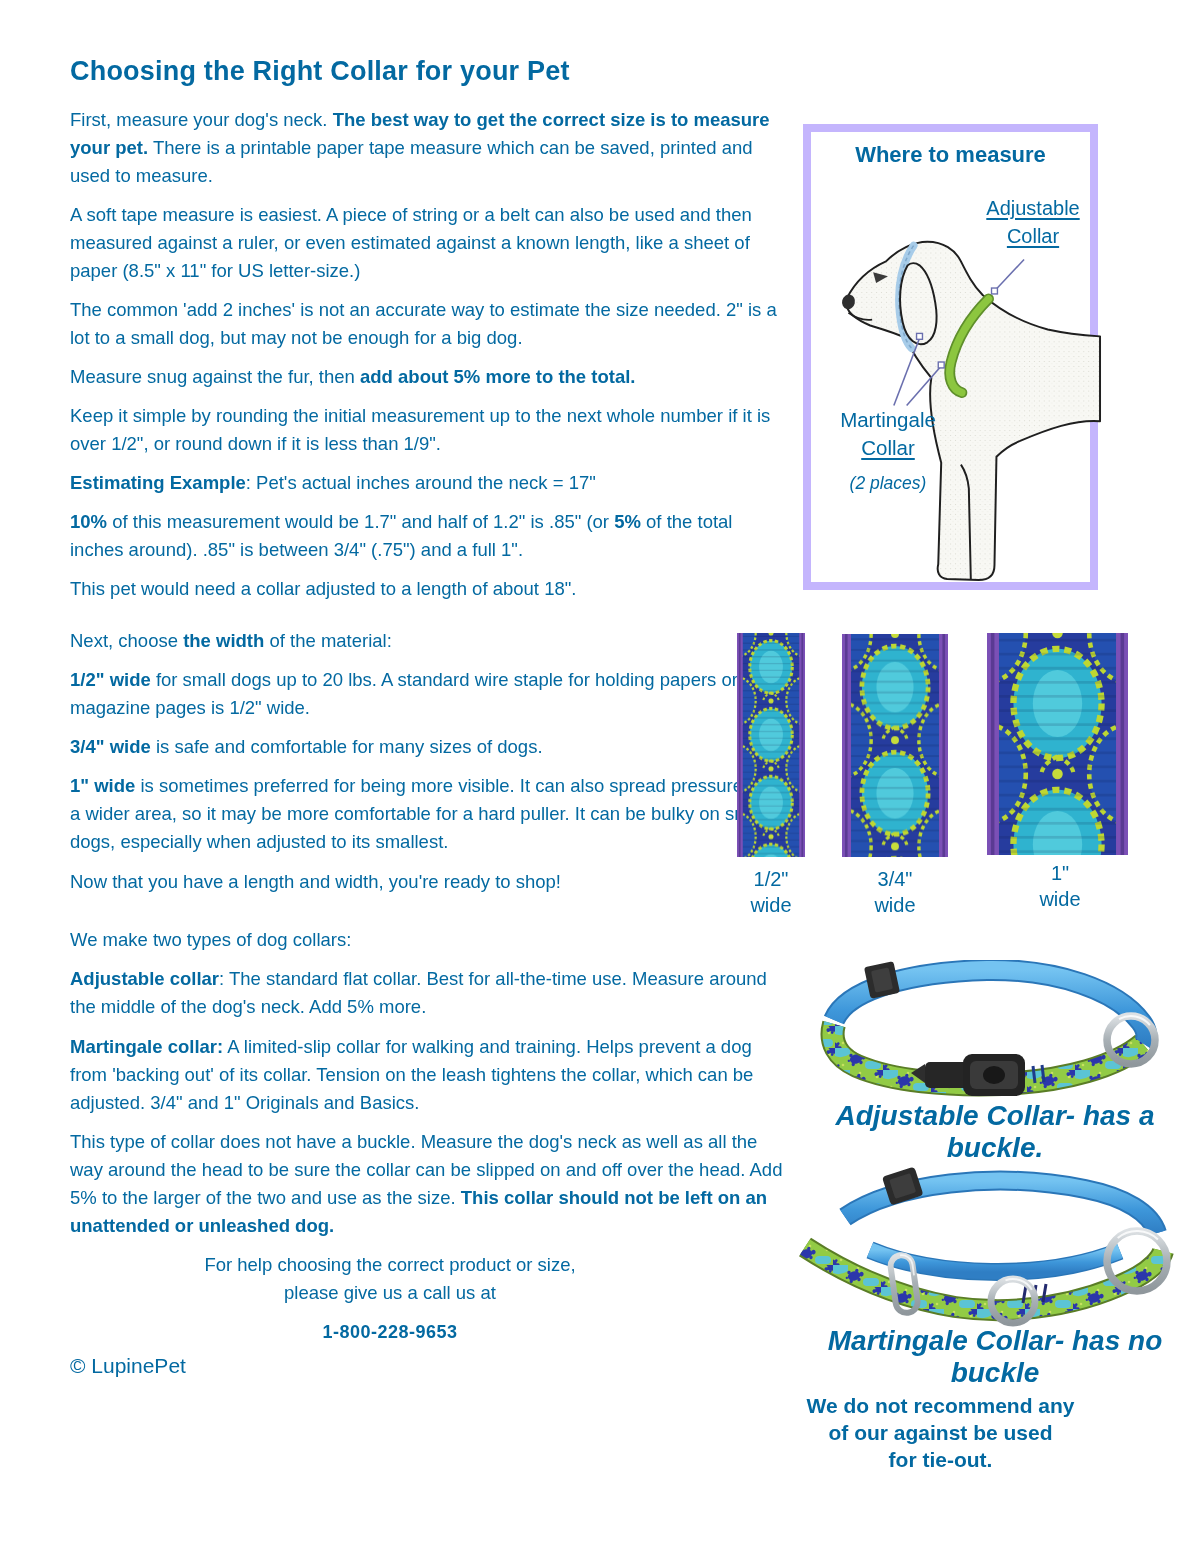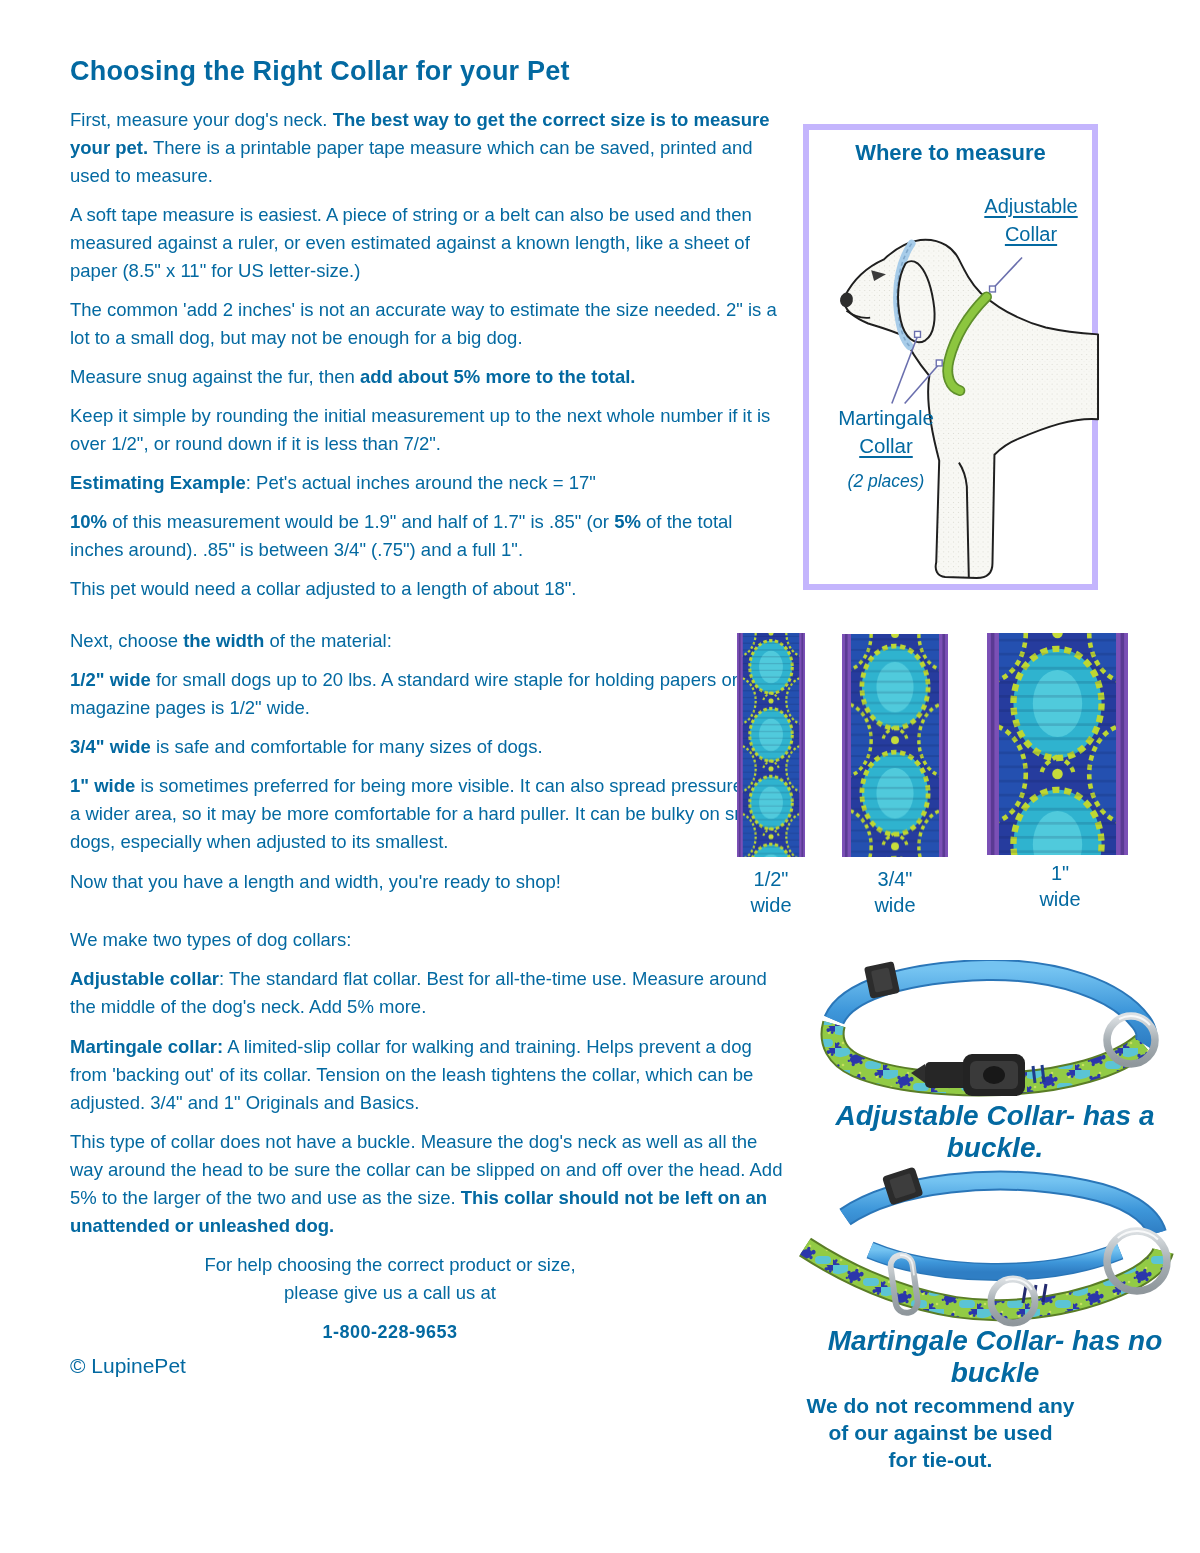--- a/index.html
+++ b/index.html
@@ -11,21 +11,21 @@
   .textcol b{font-weight:bold;}
   .gap-lg{margin-top:24px !important;}
   .gap-md{margin-top:12px !important;}
   .gap-xl{margin-top:30px !important;}
   .center{text-align:center;width:640px;white-space:pre-line;margin-top:8px !important;}
   .phone{font-size:18px;letter-spacing:.5px;margin-top:2px !important;margin-bottom:6px !important;}
   .copyright{font-size:21px;margin-top:2px !important;}
 
   
   .mbox{position:absolute;left:803px;top:124px;width:295px;height:466px;
-        border:6px solid #c4b5fd;box-sizing:border-box;background:#fff;}
+        border:8px solid #c4b5fd;box-sizing:border-box;background:#fff;}
   .mb-title{position:absolute;left:0;right:0;top:10px;text-align:center;font-size:22px;font-weight:bold;}
   .dog-svg{position:absolute;left:0;top:0;width:291px;height:462px;}
   .mb-adj{position:absolute;left:146px;top:62px;width:152px;text-align:center;font-size:20px;line-height:28px;}
   .mb-adj span{display:block;text-decoration:underline;text-underline-offset:3px;}
   .mb-mart{position:absolute;left:6px;top:274px;width:142px;text-align:center;font-size:20.5px;line-height:28px;}
   .mb-mart .u{display:block;text-decoration:underline;text-underline-offset:3px;}
   .mb-note{display:block;font-style:italic;font-size:17.5px;margin-top:7px;}
 
   
   .swatch{position:absolute;display:block;}
@@ -111,23 +111,23 @@
 
 <div class="page">
 
   <h1 class="title">Choosing the Right Collar for your Pet</h1>
 
   <div class="textcol">
       <p><span>First, measure your dog's neck. </span><b>The best way to get the correct size is to measure your pet.</b><span> There is a printable paper tape measure which can be saved, printed and used to measure.</span></p>
       <p><span>A soft tape measure is easiest. A piece of string or a belt can also be used and then measured against a ruler, or even estimated against a known length, like a sheet of paper (8.5" x 11" for US letter-size.)</span></p>
       <p><span>The common 'add 2 inches' is not an accurate way to estimate the size needed. 2" is a lot to a small dog, but may not be enough for a big dog.</span></p>
       <p><span>Measure snug against the fur, then </span><b>add about 5% more to the total.</b></p>
-      <p><span>Keep it simple by rounding the initial measurement up to the next whole number if it is over 1/2", or round down if it is less than 7/2".</span></p>
+      <p><span>Keep it simple by rounding the initial measurement up to the next whole number if it is over 1/2", or round down if it is less than 1/9".</span></p>
       <p><b>Estimating Example</b><span>: Pet's actual inches around the neck = 17"</span></p>
-      <p><b>10%</b><span> of this measurement would be 1.9" and half of 1.7" is .85" (or </span><b>5%</b><span> of the total inches around). .85" is between 3/4" (.75") and a full 1".</span></p>
+      <p><b>10%</b><span> of this measurement would be 1.7" and half of 1.2" is .85" (or </span><b>5%</b><span> of the total inches around). .85" is between 3/4" (.75") and a full 1".</span></p>
       <p><span>This pet would need a collar adjusted to a length of about 18".</span></p>
       <p class="gap-lg"><span>Next, choose </span><b>the width</b><span> of the material:</span></p>
       <p><b>1/2" wide</b><span> for small dogs up to 20 lbs. A standard wire staple for holding papers or magazine pages is 1/2" wide.</span></p>
       <p><b>3/4" wide</b><span> is safe and comfortable for many sizes of dogs.</span></p>
       <p><b>1" wide</b><span> is sometimes preferred for being more visible. It can also spread pressure over a wider area, so it may be more comfortable for a hard puller. It can be bulky on smaller dogs, especially when adjusted to its smallest.</span></p>
       <p class="gap-md"><span>Now that you have a length and width, you're ready to shop!</span></p>
       <p class="gap-xl"><span>We make two types of dog collars:</span></p>
       <p><b>Adjustable collar</b><span>: The standard flat collar. Best for all-the-time use. Measure around the middle of the dog's neck. Add 5% more.</span></p>
       <p class="gap-md"><b>Martingale collar:</b><span> A limited-slip collar for walking and training. Helps prevent a dog from 'backing out' of its collar. Tension on the leash tightens the collar, which can be adjusted. 3/4" and 1" Originals and Basics.</span></p>
       <p><span>This type of collar does not have a buckle. Measure the dog's neck as well as all the way around the head to be sure the collar can be slipped on and off over the head. Add 5% to the larger of the two and use as the size. </span><b>This collar should not be left on an unattended or unleashed dog.</b></p>

